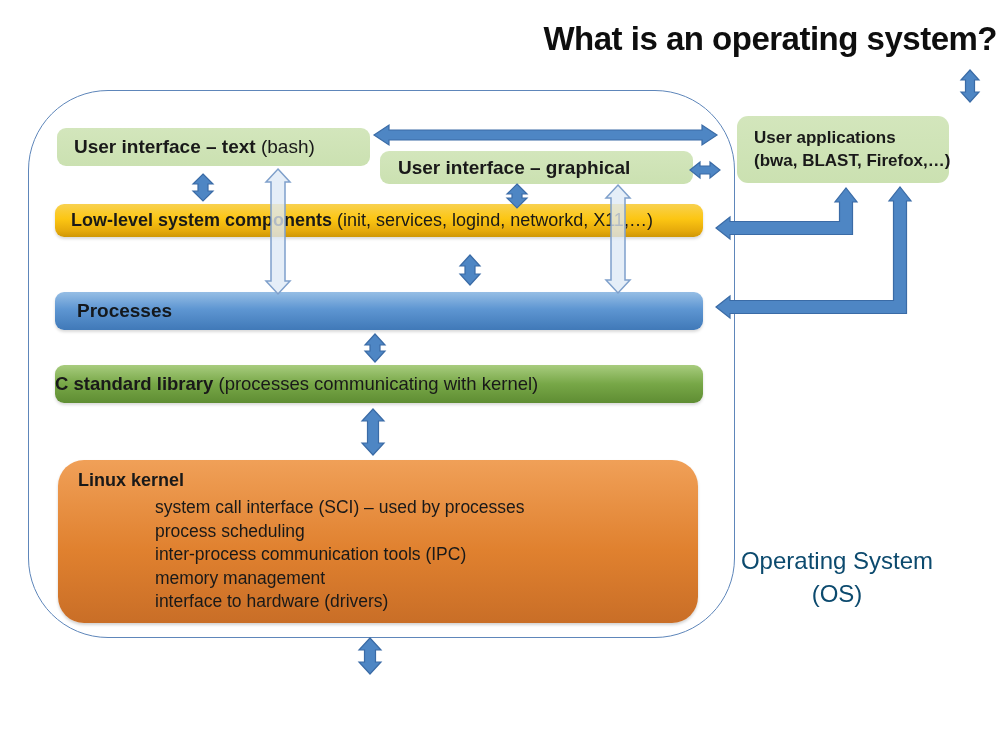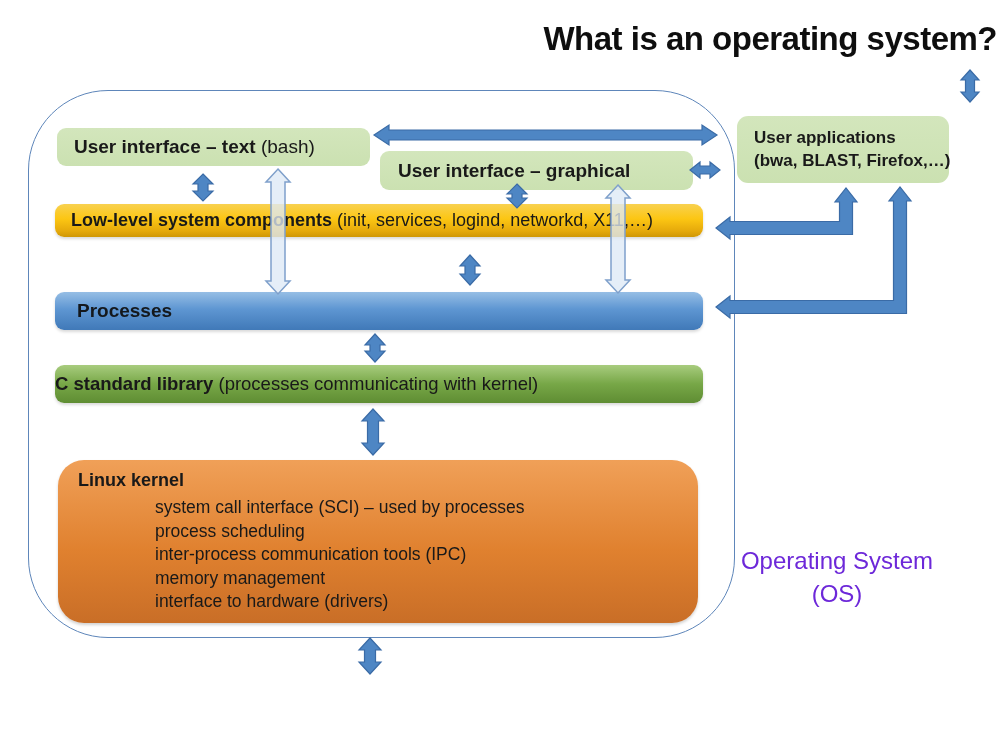--- a/index.html
+++ b/index.html
@@ -15,21 +15,21 @@
   
   .os-boundary{
     position:absolute;left:28px;top:90px;width:705px;height:546px;
     border:1.6px solid #5e86ba;border-radius:80px;background:transparent;
   }
   
   .box{position:absolute;display:flex;align-items:center;white-space:nowrap;}
   .box b{font-weight:bold;}
   .lightgreen{background:linear-gradient(180deg,#d3e6bc 0%,#cbe1b1 100%);border-radius:9px;}
   .box-ui-text{left:57px;top:128px;width:313px;height:38px;font-size:19px;padding-left:17px;box-sizing:border-box;}
-  .box-ui-graphical{left:380px;top:151px;width:313px;height:39px;font-size:19px;padding-left:18px;box-sizing:border-box;font-weight:bold;}
+  .box-ui-graphical{left:380px;top:151px;width:313px;height:33px;font-size:19px;padding-left:18px;box-sizing:border-box;font-weight:bold;}
   .box-user-apps{
     left:737px;top:116px;width:212px;height:67px;border-radius:11px;
     font-size:17px;font-weight:bold;display:block;padding:10px 0 0 17px;box-sizing:border-box;
     line-height:23px;white-space:nowrap;
   }
   .box-low-level{
     left:55px;top:204px;width:648px;height:33px;border-radius:9px;font-size:18px;
     padding-left:16px;box-sizing:border-box;
     background:linear-gradient(180deg,#f8d150 0%,#fcc613 45%,#e5a90b 82%,#cf9705 100%);
     box-shadow:0 2px 3px rgba(0,0,0,0.15);
@@ -55,21 +55,21 @@
   .kernel-title{font-size:18px;font-weight:bold;margin-bottom:5px;}
   .kernel-item{font-size:17.5px;line-height:23.5px;margin-left:77px;white-space:nowrap;}
   .box-hardware{
     left:56px;top:677px;width:645px;height:37px;border-radius:8px;font-size:18.5px;
     padding-left:20px;box-sizing:border-box;
     background:linear-gradient(180deg,#d8d8d8 0%,#bdbdbd 55%,#959595 100%);
     box-shadow:0 2px 3px rgba(0,0,0,0.2);
   }
   .os-label{
     position:absolute;left:727px;top:544px;width:220px;text-align:center;
-    font-size:24px;line-height:33px;color:#6d28d9;
+    font-size:24px;line-height:33px;color:#0c4a6e;
   }
   
   svg.arrows{position:absolute;left:0;top:0;pointer-events:none;}
   .solid-arrow{fill:#4e86c4;stroke:#3a6ba6;stroke-width:1.2;}
   .pale-arrow{fill:rgba(222,233,246,0.78);stroke:#7fa0cb;stroke-width:1.5;}
 </style>
 </head>
 <body>
 
 <div id="canvas">

